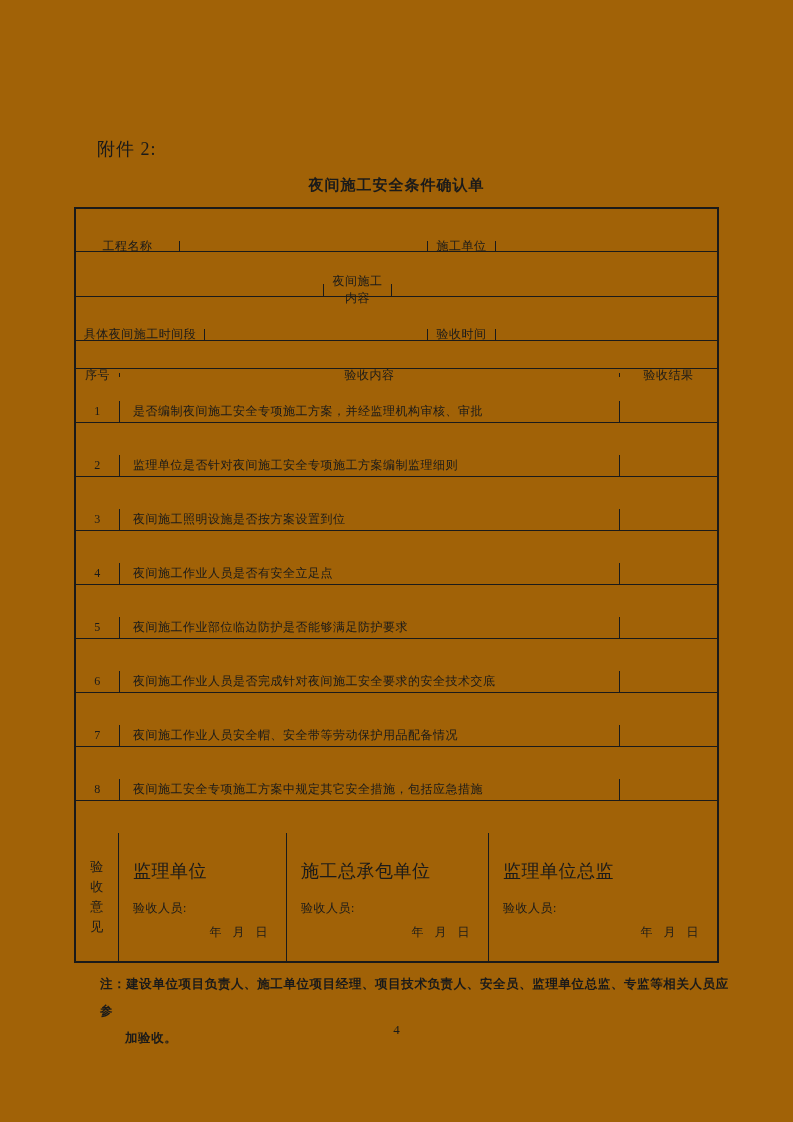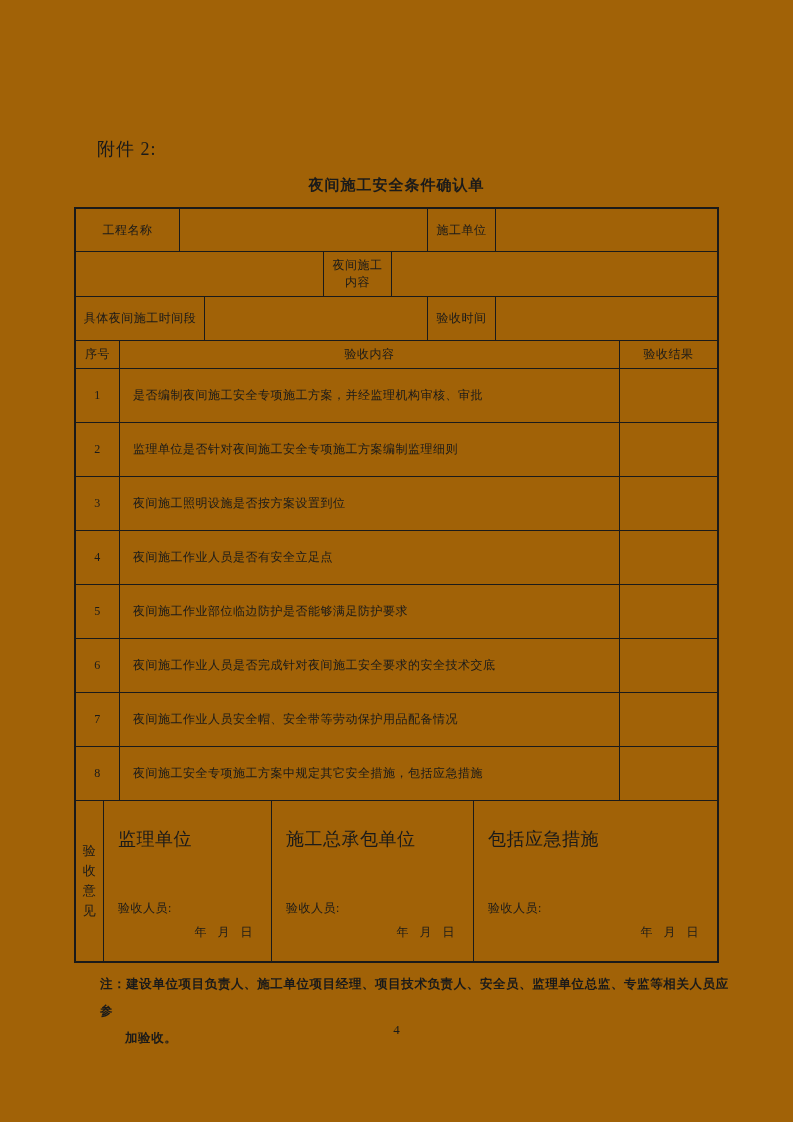--- a/index.html
+++ b/index.html
@@ -25,39 +25,40 @@
     display:flex; flex-direction:column;
     font-size:12px;
   }
   .row { display:flex; border-bottom:1px solid #1a1a1a; }
   .row:last-child { border-bottom:none; }
   .cell {
     border-right:1px solid #1a1a1a;
     display:flex; align-items:center; justify-content:center;
     text-align:center; letter-spacing:0.5px; line-height:1.4;
     padding:2px 4px;
+    margin-top:32px;
   }
   .cell:last-child { border-right:none; }
   .r-info1 { height:43px; }
   .r-info2 { height:45px; }
   .r-info3 { height:44px; }
   .r-head  { height:28px; }
   .r-item  { height:54px; }
   .r-opinion { height:164px; flex:1; }
   .w-label  { width:104px; }
   .w-val1   { width:248px; }
   .w-label3 { width:129px; }
   .w-val3   { width:223px; }
   .w-mid    { width:68px; }
   .w-last   { flex:1; }
   .w-no     { width:44px; }
   .w-content{ width:500px; }
   .w-result { flex:1; }
   .item-content { justify-content:flex-start; text-align:left; padding-left:13px; padding-right:10px; }
-  .op-vlabel { width:28px; }
+  .op-vlabel { width:43px; }
   .vtext { width:15px; word-break:break-all; text-align:center; font-size:13px; line-height:20px; }
   .op-col1 { width:168px; }
   .op-col2 { width:202px; }
   .op-col3 { flex:1; }
   .op-cell {
     position:relative; display:block; text-align:left;
     padding:26px 12px 0 14px; letter-spacing:0.5px;
   }
   .op-unit { font-size:18px; }
   .op-person { position:absolute; left:14px; bottom:44px; font-size:12px; }
@@ -157,21 +158,21 @@
         <div class="op-unit">监理单位</div>
         <div class="op-person">验收人员:</div>
         <div class="op-date">年   月   日</div>
       </div>
       <div class="cell op-col2 op-cell">
         <div class="op-unit">施工总承包单位</div>
         <div class="op-person">验收人员:</div>
         <div class="op-date">年   月   日</div>
       </div>
       <div class="cell op-col3 op-cell">
-        <div class="op-unit">包括应急措施</div>
+        <div class="op-unit">监理单位总监</div>
         <div class="op-person">验收人员:</div>
         <div class="op-date">年   月   日</div>
       </div>
     </div>
 
   </div>
 
   <div class="note">
     <div>注：建设单位项目负责人、施工单位项目经理、项目技术负责人、安全员、监理单位总监、专监等相关人员应参</div>
     <div class="note-line2">加验收。</div>

